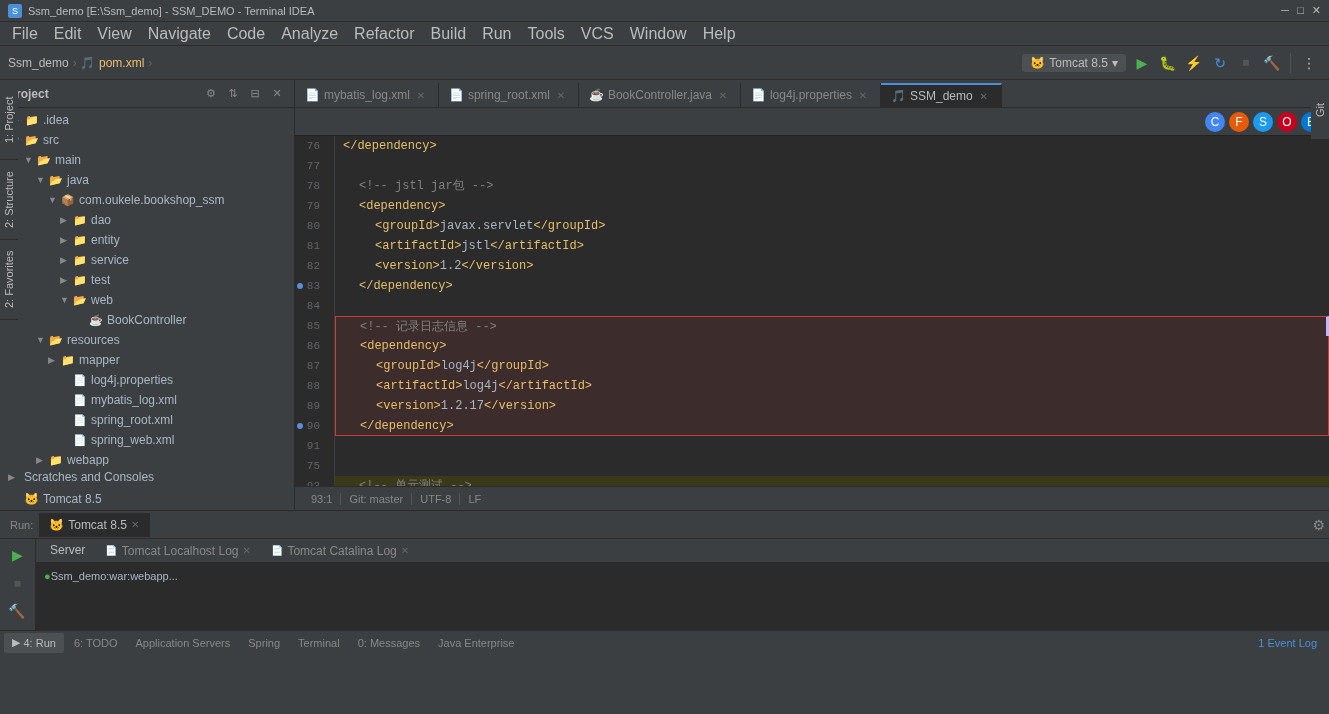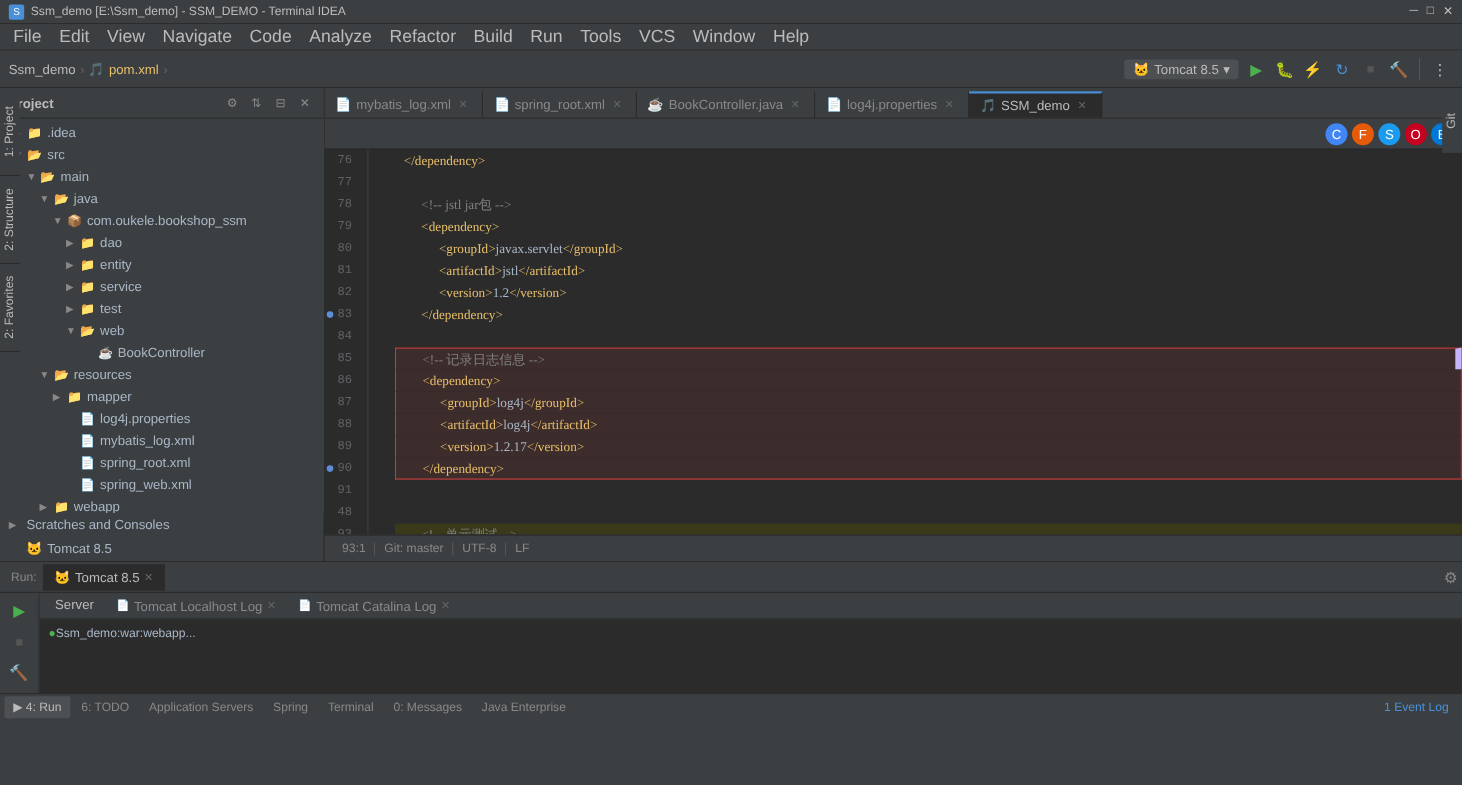--- a/index.html
+++ b/index.html
@@ -361,25 +361,25 @@
         <div class="ln">82</div>
         <div class="ln" style="position:relative;"><span style="position:absolute;left:2px;width:6px;height:6px;background:#5b8dd9;border-radius:50%;top:7px;"></span>83</div>
         <div class="ln">84</div>
         <div class="ln">85</div>
         <div class="ln">86</div>
         <div class="ln">87</div>
         <div class="ln">88</div>
         <div class="ln">89</div>
         <div class="ln" style="position:relative;"><span style="position:absolute;left:2px;width:6px;height:6px;background:#5b8dd9;border-radius:50%;top:7px;"></span>90</div>
         <div class="ln">91</div>
-        <div class="ln">48</div>
+        <div class="ln">75</div>
         <div class="ln">93</div>
 
       </div>
-      <div id="code-content" style="font-family:Liberation Serif, serif;font-size:12px;margin-left:24px;">
+      <div id="code-content" style="font-family:Liberation Mono, monospace;font-size:12px;">
 
         <div class="code-line">
           <span class="xml-tag">&lt;/dependency&gt;</span>
         </div>
 
         <div class="code-line">&nbsp;</div>
 
         <div class="code-line">
           <span style="padding-left:16px;"></span><span class="xml-comment">&lt;!-- jstl jar包 --&gt;</span>
         </div>
@@ -399,21 +399,21 @@
         <div class="code-line">
           <span style="padding-left:32px;"></span><span class="xml-tag">&lt;version&gt;</span><span class="xml-text">1.2</span><span class="xml-tag">&lt;/version&gt;</span>
         </div>
 
         <div class="code-line">
           <span style="padding-left:16px;"></span><span class="xml-tag">&lt;/dependency&gt;</span>
         </div>
 
         <div class="code-line">&nbsp;</div>
 
-        <div class="code-line" style="background:#3d2c2c;border-top:1px solid #c93c3c;border-left:1px solid #c93c3c;border-right:6px solid #c4b5fd;">
+        <div class="code-line" style="background:#3d2c2c;border-top:1px solid #c93c3c;border-left:1px solid #c93c3c;border-right:3px solid #c4b5fd;">
           <span style="padding-left:16px;"></span><span class="xml-comment">&lt;!-- 记录日志信息 --&gt;</span>
         </div>
 
         <div class="code-line" style="background:#3d2c2c;border-left:1px solid #c93c3c;border-right:1px solid #c93c3c;">
           <span style="padding-left:16px;"></span><span class="xml-tag">&lt;dependency&gt;</span>
         </div>
 
         <div class="code-line" style="background:#3d2c2c;border-left:1px solid #c93c3c;border-right:1px solid #c93c3c;">
           <span style="padding-left:32px;"></span><span class="xml-tag">&lt;groupId&gt;</span><span class="xml-text">log4j</span><span class="xml-tag">&lt;/groupId&gt;</span>
         </div>

